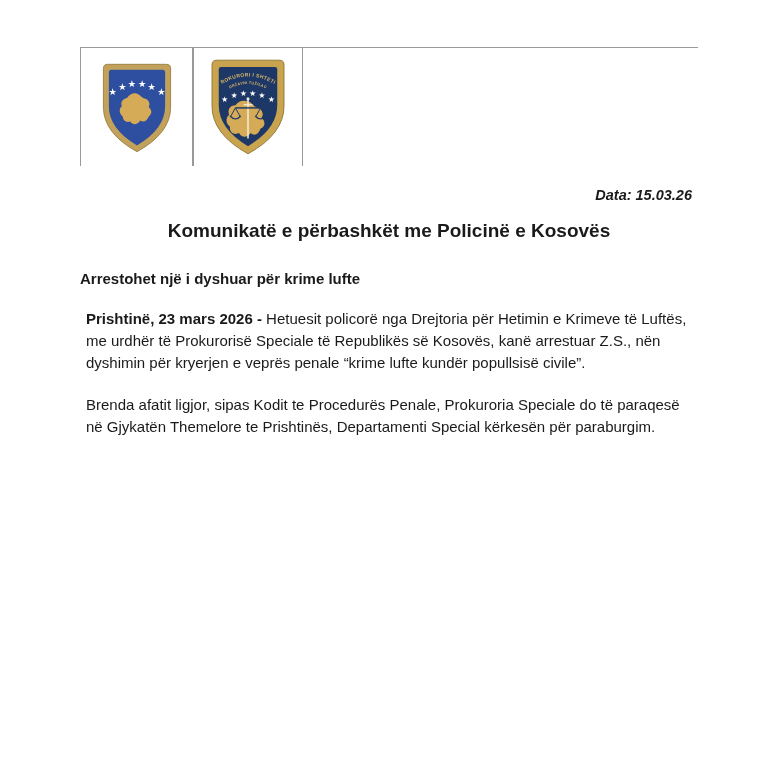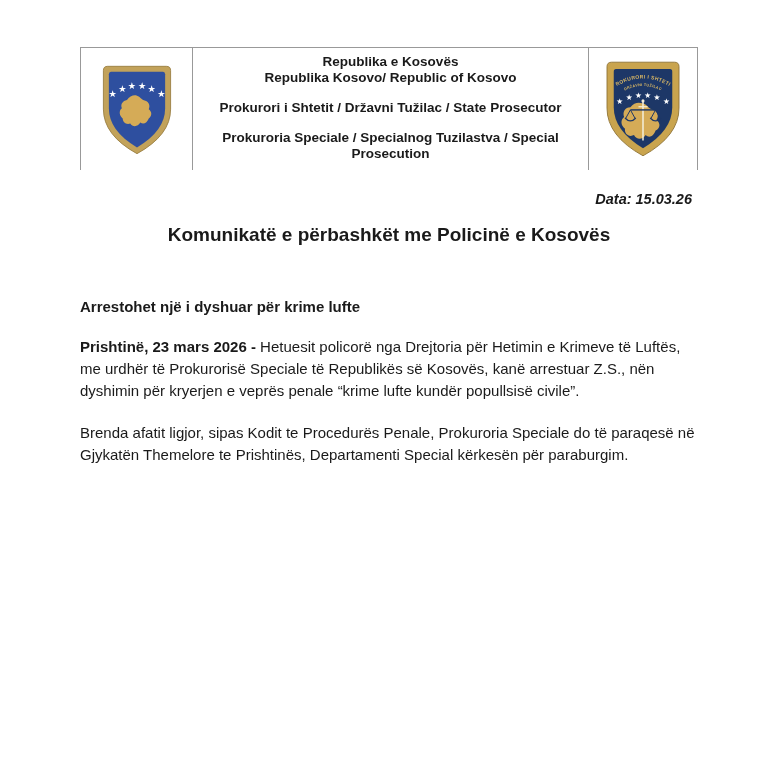--- a/index.html
+++ b/index.html
@@ -60,28 +60,29 @@
     font-size: 14.5px;
     padding-right: 6px;
   }
   .subject-line {
     margin-top: 17px;
     text-align: center;
     font-weight: bold;
     font-size: 19px;
   }
   .doc-title {
-    margin-top: 52px;
+    margin-top: 28px;
     font-weight: bold;
     font-size: 15px;
   }
   .para {
     margin-top: 21px;
     font-size: 15px;
     line-height: 1.45;
+    margin-left: 6px;
   }
   .para .lead { font-weight: bold; }
 
   .emblem-svg { display: block; }
 </style>
 </head>
 <body>
 
 <div class="sheet">
 
@@ -96,28 +97,20 @@
           <text x="32.5" y="34">★</text>
           <text x="44" y="30.5">★</text>
           <text x="56" y="30.5">★</text>
           <text x="67.5" y="34">★</text>
           <text x="79" y="41">★</text>
         </g>
         <path d="M50,39 C54,40 55,44 60,45 C64,46 66,51 64,55 C68,58 68,63 64,66 C62,71 58,74 54,71 C51,76 45,77 42,72 C37,74 33,70 33,66 C29,63 28,57 32,54 C30,49 33,45 38,44 C41,40 46,37.5 50,39 Z" fill="#D5AB57"></path>
       </svg>
     </div>
 
-    <div class="cell cell-center">
-      <div class="org-line">Republika e Kosovës</div>
-      <div class="org-line">Republika Kosovo/ Republic of Kosovo</div>
-      <div class="org-gap"></div>
-      <div class="org-line">Prokurori i Shtetit / Državni Tužilac / State Prosecutor</div>
-      <div class="org-gap"></div>
-      <div class="org-line org-line-wrap">Prokuroria Speciale / Specialnog Tuzilastva / Special Prosecution</div>
-    </div>
 
     <div class="cell cell-emblem-right">
       <svg class="emblem-svg" width="90" height="102" viewBox="0 0 100 112">
         <defs>
           <path id="arcTop1" d="M20,31 Q50,13 80,31" fill="none"></path>
           <path id="arcTop2" d="M27,37 Q50,24 73,37" fill="none"></path>
         </defs>
         <path d="M15,4 Q10,4 10,9 L10,55 Q10,86 50,108 Q90,86 90,55 L90,9 Q90,4 85,4 Z" fill="#C9A44E" stroke="#8F7335" stroke-width="1"></path>
         <path d="M20,11.5 Q17.5,11.5 17.5,14.5 L17.5,54 Q17.5,80 50,99.5 Q82.5,80 82.5,54 L82.5,14.5 Q82.5,11.5 80,11.5 Z" fill="#1D3767"></path>
         <text font-size="5.6" font-weight="bold" fill="#D9B765" letter-spacing="0.4">

